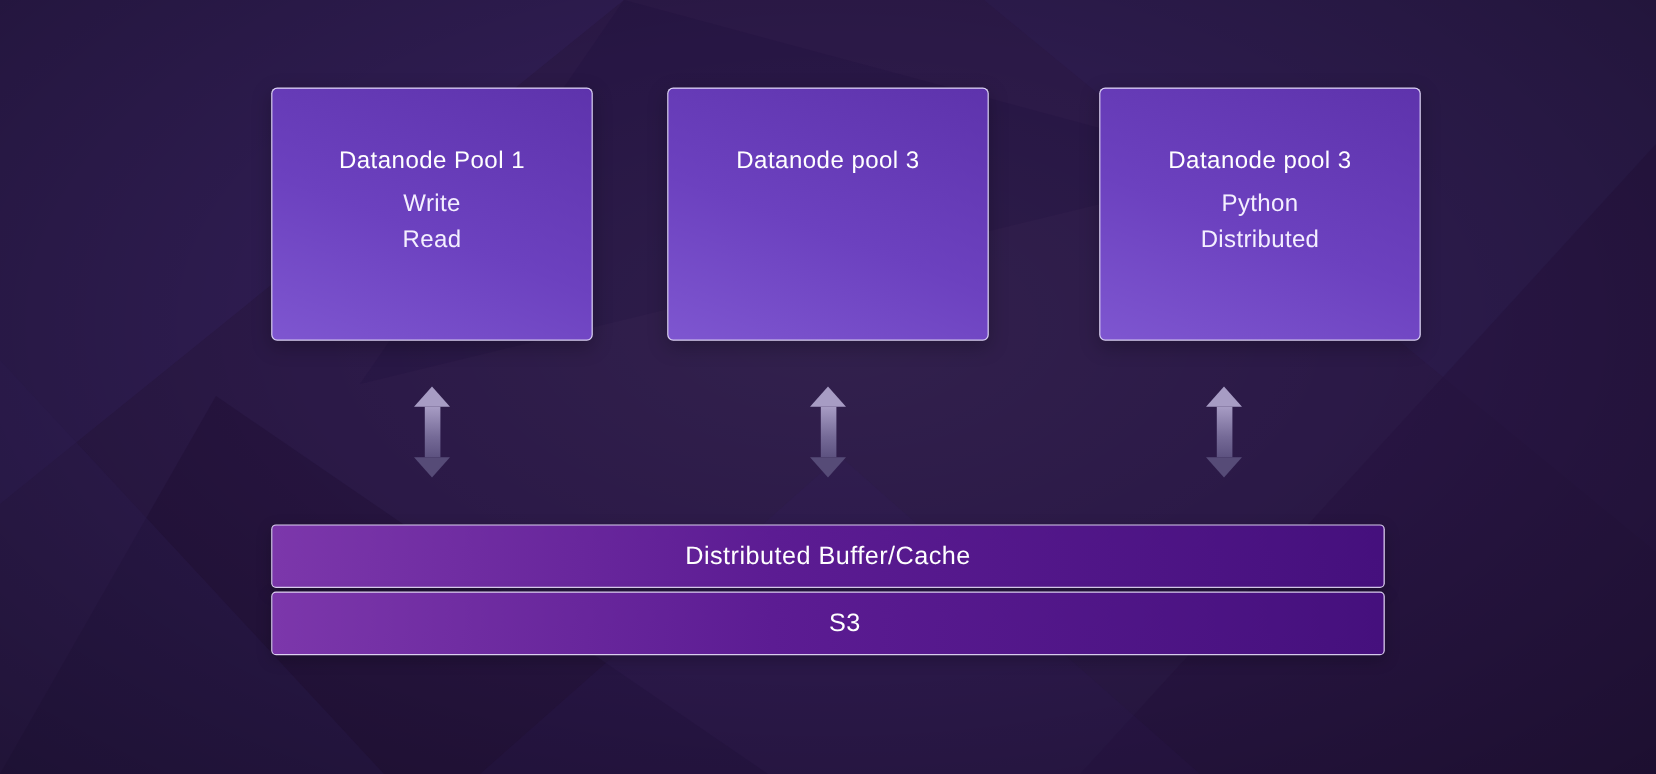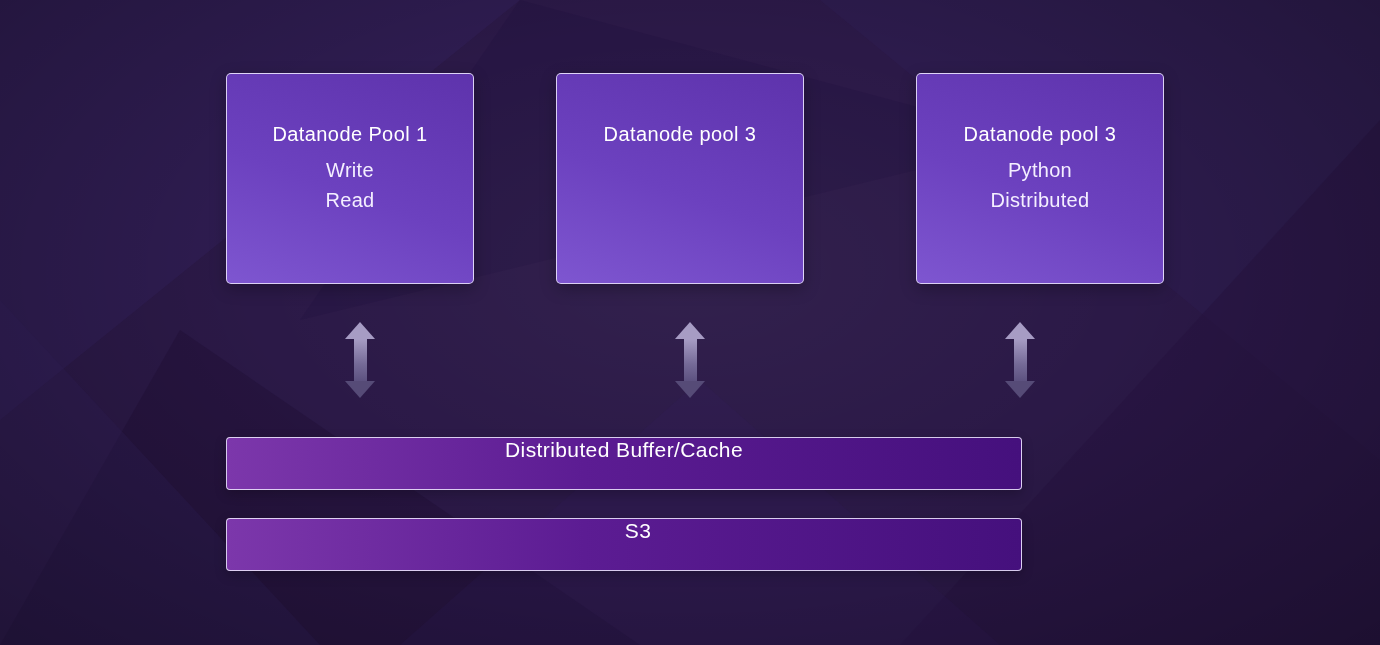--- a/index.html
+++ b/index.html
@@ -25,21 +25,21 @@
     position: absolute;
     inset: 0;
     background: radial-gradient(ellipse at 50% 42%, rgba(255,255,255,0.035) 0%, rgba(0,0,0,0) 45%, rgba(0,0,0,0.28) 100%);
     pointer-events: none;
   }
 
   
   .node {
     position: absolute;
     top: 73px;
-    width: 248px;
+    width: 268px;
     height: 211px;
     border: 1px solid rgba(240,235,255,0.85);
     border-radius: 5px;
     background: linear-gradient(200deg, #5e33ac 0%, #6c41bf 55%, #7e56d0 100%);
     box-shadow: 0 5px 16px rgba(0,0,0,0.25);
     box-sizing: border-box;
     text-align: center;
   }
   .node-1 { left: 226px; }
   .node-2 { left: 556px; }
@@ -86,36 +86,36 @@
     margin: 0 auto;
     border-left: 15px solid transparent;
     border-right: 15px solid transparent;
     border-top: 17px solid #564b77;
   }
 
   
   .layer {
     position: absolute;
     left: 226px;
-    width: 796px;
+    width: 928px;
     height: 53px;
     border: 1px solid rgba(240,235,255,0.85);
     border-radius: 4px;
     background: linear-gradient(90deg, #7c37ab 0%, #5c1c93 45%, #45107d 100%);
     box-shadow: 0 4px 12px rgba(0,0,0,0.22);
     box-sizing: border-box;
     display: flex;
-    align-items: flex-start;
+    align-items: center;
     justify-content: center;
     font-size: 21px;
     letter-spacing: 0.4px;
     color: #ffffff;
   }
   .layer-buffer { top: 437px; }
-  .layer-s3 { top: 518px; padding-left: 28px; }
+  .layer-s3 { top: 493px; padding-left: 28px; }
 </style>
 </head>
 <body>
 
 <div class="stage">
 
   <svg class="bg-svg" width="1380" height="645" viewBox="0 0 1380 645">
     <rect x="0" y="0" width="1380" height="645" fill="#2b1947"></rect>
     <polygon points="0,0 520,0 0,420" fill="#34215c" opacity="0.45"></polygon>
     <polygon points="520,0 1040,140 300,320" fill="#241140" opacity="0.40"></polygon>

